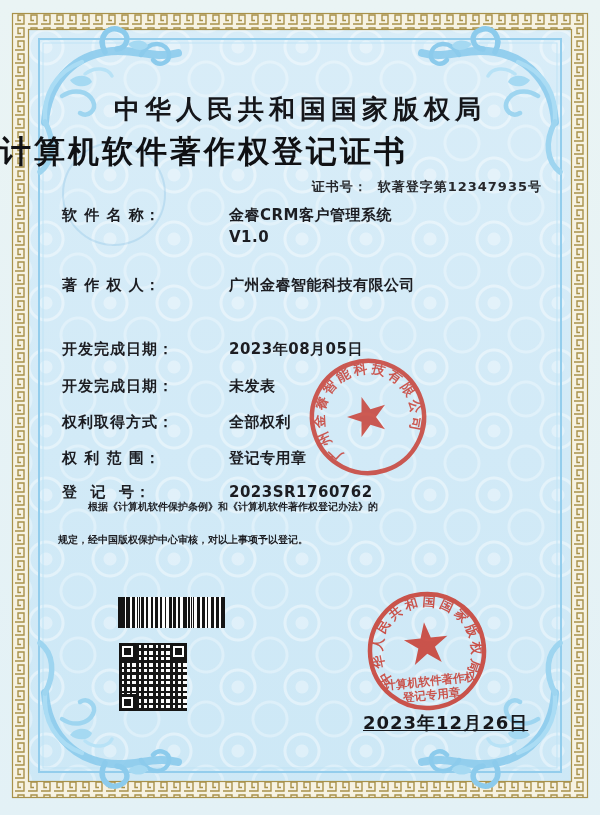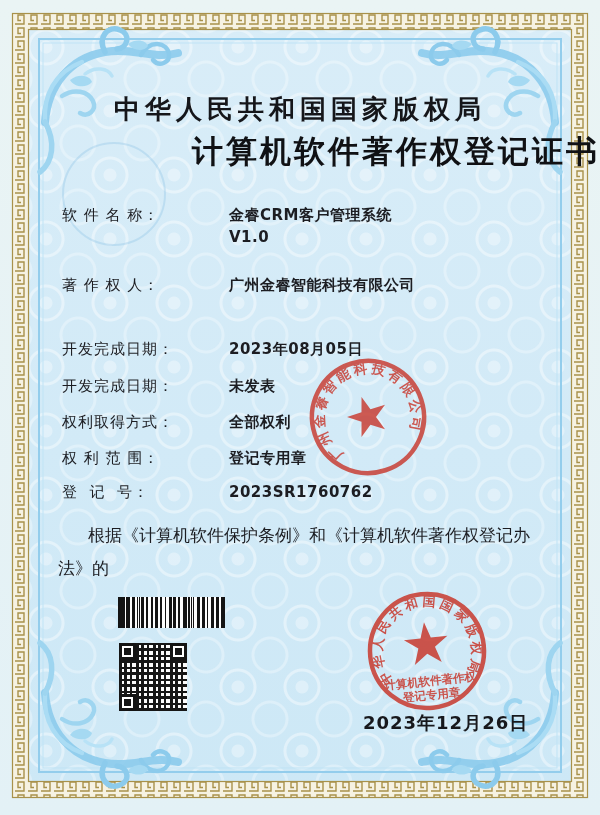--- a/index.html
+++ b/index.html
@@ -12,46 +12,46 @@
     background-image:
       radial-gradient(circle, rgba(255,255,255,0) 15px, rgba(255,255,255,.55) 16px, rgba(255,255,255,.55) 18px, rgba(255,255,255,0) 19px),
       radial-gradient(circle, rgba(255,255,255,.45) 6px, rgba(255,255,255,0) 7px),
       radial-gradient(circle, rgba(255,255,255,0) 15px, rgba(255,255,255,.4) 16px, rgba(255,255,255,.4) 18px, rgba(255,255,255,0) 19px);
     background-size:64px 64px,64px 64px,64px 64px;
     background-position:0 0,0 0,32px 32px;}
   .frame-svg{position:absolute;left:0;top:0;}
   .abs{position:absolute;}
   .issuer{left:0;right:0;top:92px;text-align:center;font-family:"DejaVu Serif","Liberation Serif",serif;
           font-size:26px;font-weight:bold;letter-spacing:5px;color:#15161a;}
-  .title{left:0;right:0;top:131px;text-align:right;font-family:"DejaVu Serif","Liberation Serif",serif;
+  .title{left:0;right:0;top:131px;text-align:left;font-family:"DejaVu Serif","Liberation Serif",serif;
          font-size:31px;font-weight:bold;letter-spacing:3px;color:#101114;}
   .certno{right:58px;top:178px;font-size:13px;font-weight:600;color:#26272b;letter-spacing:1px;}
   .certno .lbl{margin-right:10px;}
   .watermark{left:62px;top:142px;width:100px;height:100px;border-radius:50%;
              border:2px solid rgba(140,195,230,.35);}
   .field{left:0;top:0;width:100%;font-size:15px;color:#1c1d22;}
-  .flabel{position:absolute;left:62px;font-weight:normal;letter-spacing:1px;white-space:pre;}
+  .flabel{position:absolute;left:62px;font-weight:bold;letter-spacing:1px;white-space:pre;}
   .fvalue{position:absolute;left:189px;font-weight:600;letter-spacing:.5px;white-space:pre;margin-left:40px;}
-  .statement{left:58px;right:56px;top:519px;font-size:17px;font-weight:400;color:#1c1d22;line-height:33px;}
+  .statement{left:58px;right:56px;top:490px;font-size:10px;font-weight:700;color:#1c1d22;line-height:33px;}
   .statement .ln1{display:block;text-indent:30px;}
   .statement .ln2{display:block;}
   .barcode{left:118px;top:597px;width:107px;height:31px;background:
      repeating-linear-gradient(90deg, rgba(17,17,17,0) 0 3px, #141414 3px 4px, rgba(17,17,17,0) 4px 8px, #141414 8px 9px, rgba(17,17,17,0) 9px 13px),
      repeating-linear-gradient(90deg, #141414 0 2px, #fdfdfd 2px 5px, #141414 5px 6px, #fdfdfd 6px 9px, #141414 9px 12px, #fdfdfd 12px 14px);}
   .barcode::before{content:"";position:absolute;left:0;top:0;width:7px;height:100%;background:#141414;}
   .barcode::after{content:"";position:absolute;right:0;top:0;width:9px;height:100%;
      background:linear-gradient(90deg,#141414 0 3px,#fff 3px 5px,#141414 5px 9px);}
   .qr{left:119px;top:643px;width:68px;height:68px;background:
      repeating-linear-gradient(0deg, #161616 0 3px, rgba(0,0,0,0) 3px 6px, #161616 6px 8px, rgba(0,0,0,0) 8px 12px),
      repeating-linear-gradient(90deg, #161616 0 3px, #fbfbfb 3px 5px, #161616 5px 8px, #fbfbfb 8px 11px, #161616 11px 13px, #fbfbfb 13px 17px);}
   .qr-finder{position:absolute;width:17px;height:17px;border:3px solid #141414;background:#fff;box-sizing:border-box;}
   .qr-finder::after{content:"";position:absolute;inset:2px;background:#141414;}
   .qr-f-tl{left:0;top:0;} .qr-f-tr{right:0;top:0;} .qr-f-bl{left:0;bottom:0;}
   .seal{pointer-events:none;}
-  .date{left:363px;top:711px;font-size:18px;font-weight:bold;color:#17181c;letter-spacing:1px;}
+  .date{left:363px;top:711px;font-size:18px;font-weight:bold;color:#17181c;letter-spacing:1px;text-decoration:underline;}
 </style>
 </head>
 <body>
 
 <div class="page">
   <div class="cert-bg"></div>
   <div class="pattern"></div>
 
   <svg class="frame-svg" width="600" height="815" viewBox="0 0 600 815">
     <defs>
@@ -91,20 +91,23 @@
     <use href="#flourish"></use>
     <use href="#flourish" transform="translate(600,0) scale(-1,1)"></use>
     <use href="#flourish" transform="translate(0,815) scale(1,-1)"></use>
     <use href="#flourish" transform="translate(600,815) scale(-1,-1)"></use>
   </svg>
 
   <div class="abs watermark"></div>
 
   <div class="abs issuer">中华人民共和国国家版权局</div>
   <div class="abs title">计算机软件著作权登记证书</div>
+  <div class="abs certno">
+    <span class="lbl">证书号：</span><span>软著登字第12347935号</span>
+  </div>
 
   <div class="abs field" style="top:206px">
     <span class="flabel">软 件 名 称：</span>
     <span class="fvalue">金睿CRM客户管理系统</span>
     <span class="fvalue" style="top:22px">V1.0</span>
   </div>
   <div class="abs field" style="top:276px">
     <span class="flabel">著 作 权 人：</span>
     <span class="fvalue">广州金睿智能科技有限公司</span>
   </div>
@@ -124,20 +127,21 @@
     <span class="flabel">权 利 范 围：</span>
     <span class="fvalue">登记专用章</span>
   </div>
   <div class="abs field" style="top:483px">
     <span class="flabel">登  记  号：</span>
     <span class="fvalue">2023SR1760762</span>
   </div>
 
   <div class="abs statement">
     <span class="ln1">根据《计算机软件保护条例》和《计算机软件著作权登记办法》的</span>
+    <span class="ln2">规定，经中国版权保护中心审核，对以上事项予以登记。</span>
   </div>
 
   <svg class="abs seal" style="left:304px;top:353px" width="128" height="128" viewBox="0 0 128 128">
     <g transform="rotate(-18 64 64)" opacity="0.82">
       <circle cx="64" cy="64" r="56" fill="none" stroke="#c8392e" stroke-width="4.5"></circle>
       <path id="cring" d="M35.7 97.7 A44 44 0 1 1 92.3 97.7" fill="none"></path>
       <text font-size="13.5" fill="#c8392e" letter-spacing="3" font-family="DejaVu Sans, Liberation Sans, sans-serif" font-weight="bold">
         <textPath href="#cring" startOffset="50%" text-anchor="middle">广州金睿智能科技有限公司</textPath>
       </text>
       <path transform="translate(64,64) scale(21)" fill="#c8392e" d="M0,-1 L0.225,-0.309 L0.951,-0.309 L0.363,0.118 L0.588,0.809 L0,0.382 L-0.588,0.809 L-0.363,0.118 L-0.951,-0.309 L-0.225,-0.309 Z"></path>

